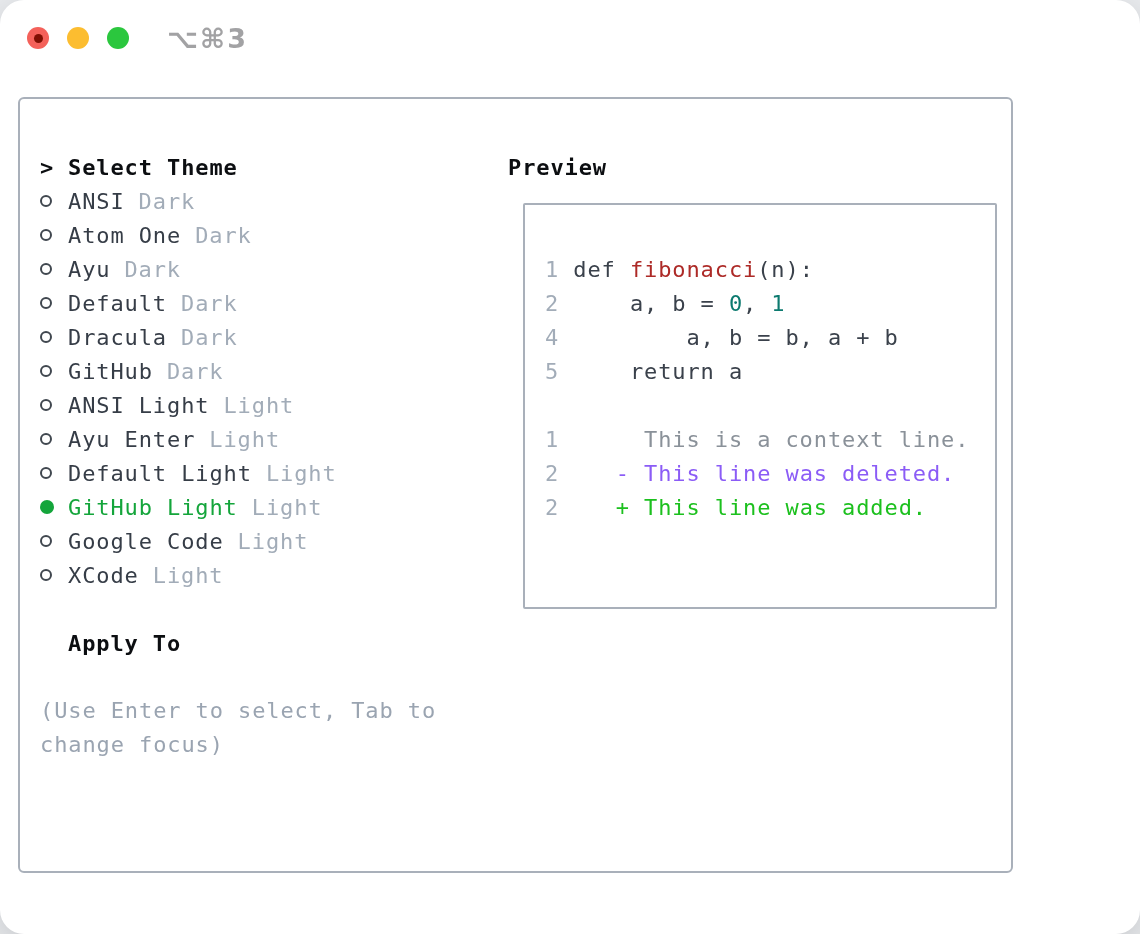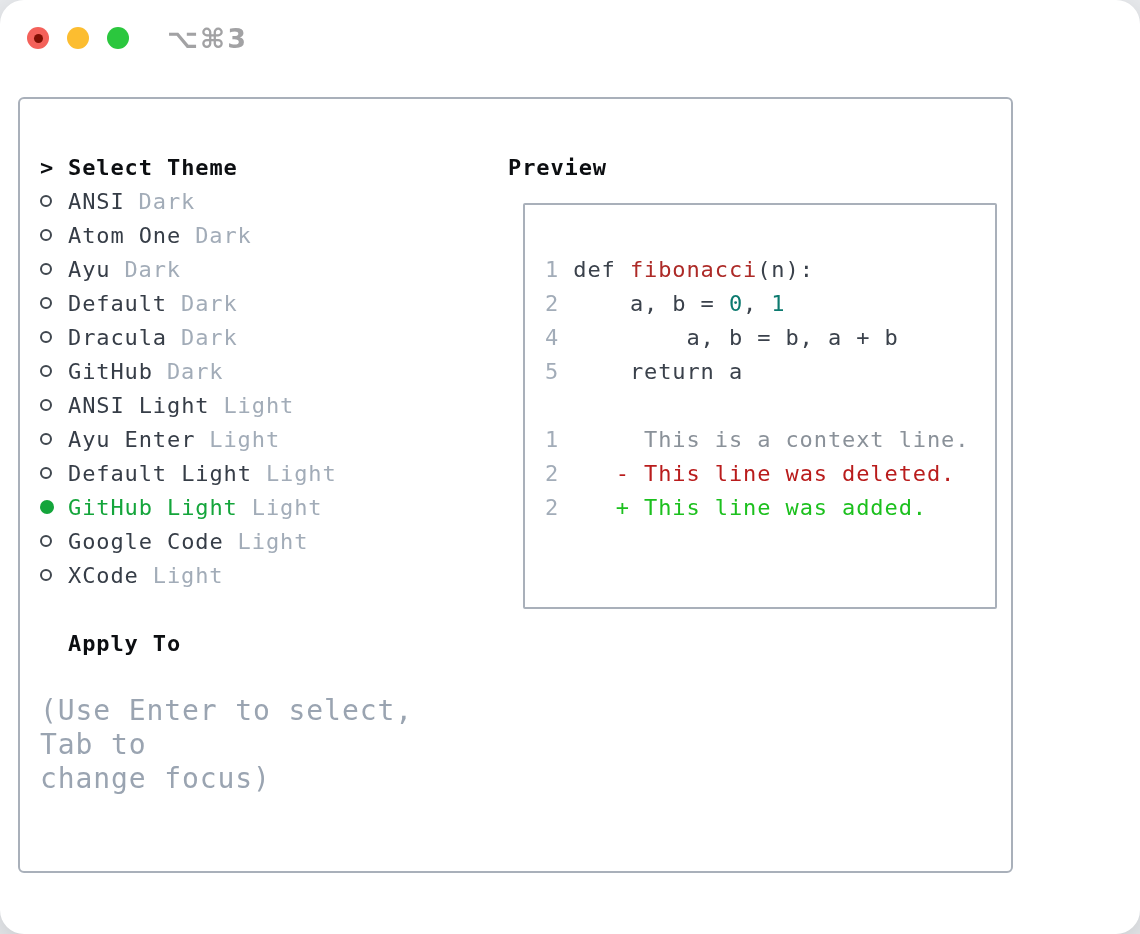--- a/index.html
+++ b/index.html
@@ -58,21 +58,21 @@
     border: 2px solid var(--c-circle);
   }
   .item.selected .circle {
     width: 14px; height: 14px; border: none; background: var(--c-selected);
   }
   .item-name { color: var(--c-item); }
   .item.selected .item-name { color: var(--c-selected); }
   .item-tag { color: var(--c-tag); margin-left: 14px; }
 
   .help {
-    font-size: 28px; letter-spacing: .9px; line-height: 34px;
+    font-size: 22px; letter-spacing: .9px; line-height: 34px;
     color: var(--c-help); white-space: pre-line; max-width: 440px;
   }
   
   .preview-box {
     margin-top: 19px; margin-left: 15px;
     width: 474px; height: 406px;
     border: 2px solid var(--c-border); border-radius: 2px;
     padding: 48px 20px; background: #fff; overflow: hidden;
   }
   .cline {
@@ -139,20 +139,20 @@
       <div class="preview-box">
         <div id="code-lines">
             <div class="cline"><span class="ln">1</span><span style="color: rgb(58, 65, 75);"> def </span><span style="color: rgb(173, 42, 39);">fibonacci</span><span style="color: rgb(58, 65, 75);">(n):</span></div>
             <div class="cline"><span class="ln">2</span><span style="color: rgb(58, 65, 75);">     a, b = </span><span style="color: rgb(12, 122, 111);">0</span><span style="color: rgb(58, 65, 75);">, </span><span style="color: rgb(12, 122, 111);">1</span></div>
             <div class="cline"><span class="ln">4</span><span style="color: rgb(58, 65, 75); text-align: right;">         a, b = b, a + b</span></div>
             <div class="cline"><span class="ln">5</span><span style="color: rgb(58, 65, 75);">     return a</span></div>
           </div>
         <div class="spacer"></div>
         <div id="diff-lines">
             <div class="cline"><span class="ln">1</span><span style="color: rgb(138, 145, 153);">      This is a context line.</span></div>
-            <div class="cline"><span class="ln">2</span><span style="color: rgb(58, 65, 75);">    </span><span style="color: #b91c1c;">- This line was deleted.</span></div>
+            <div class="cline"><span class="ln">2</span><span style="color: rgb(58, 65, 75);">    </span><span style="color: #8b5cf6;">- This line was deleted.</span></div>
             <div class="cline"><span class="ln">2</span><span style="color: rgb(58, 65, 75);">    </span><span style="color: rgb(28, 192, 30);">+ This line was added.</span></div>
           </div>
       </div>
     </div>
 
   </div>
 </div>
 
 </body></html>

